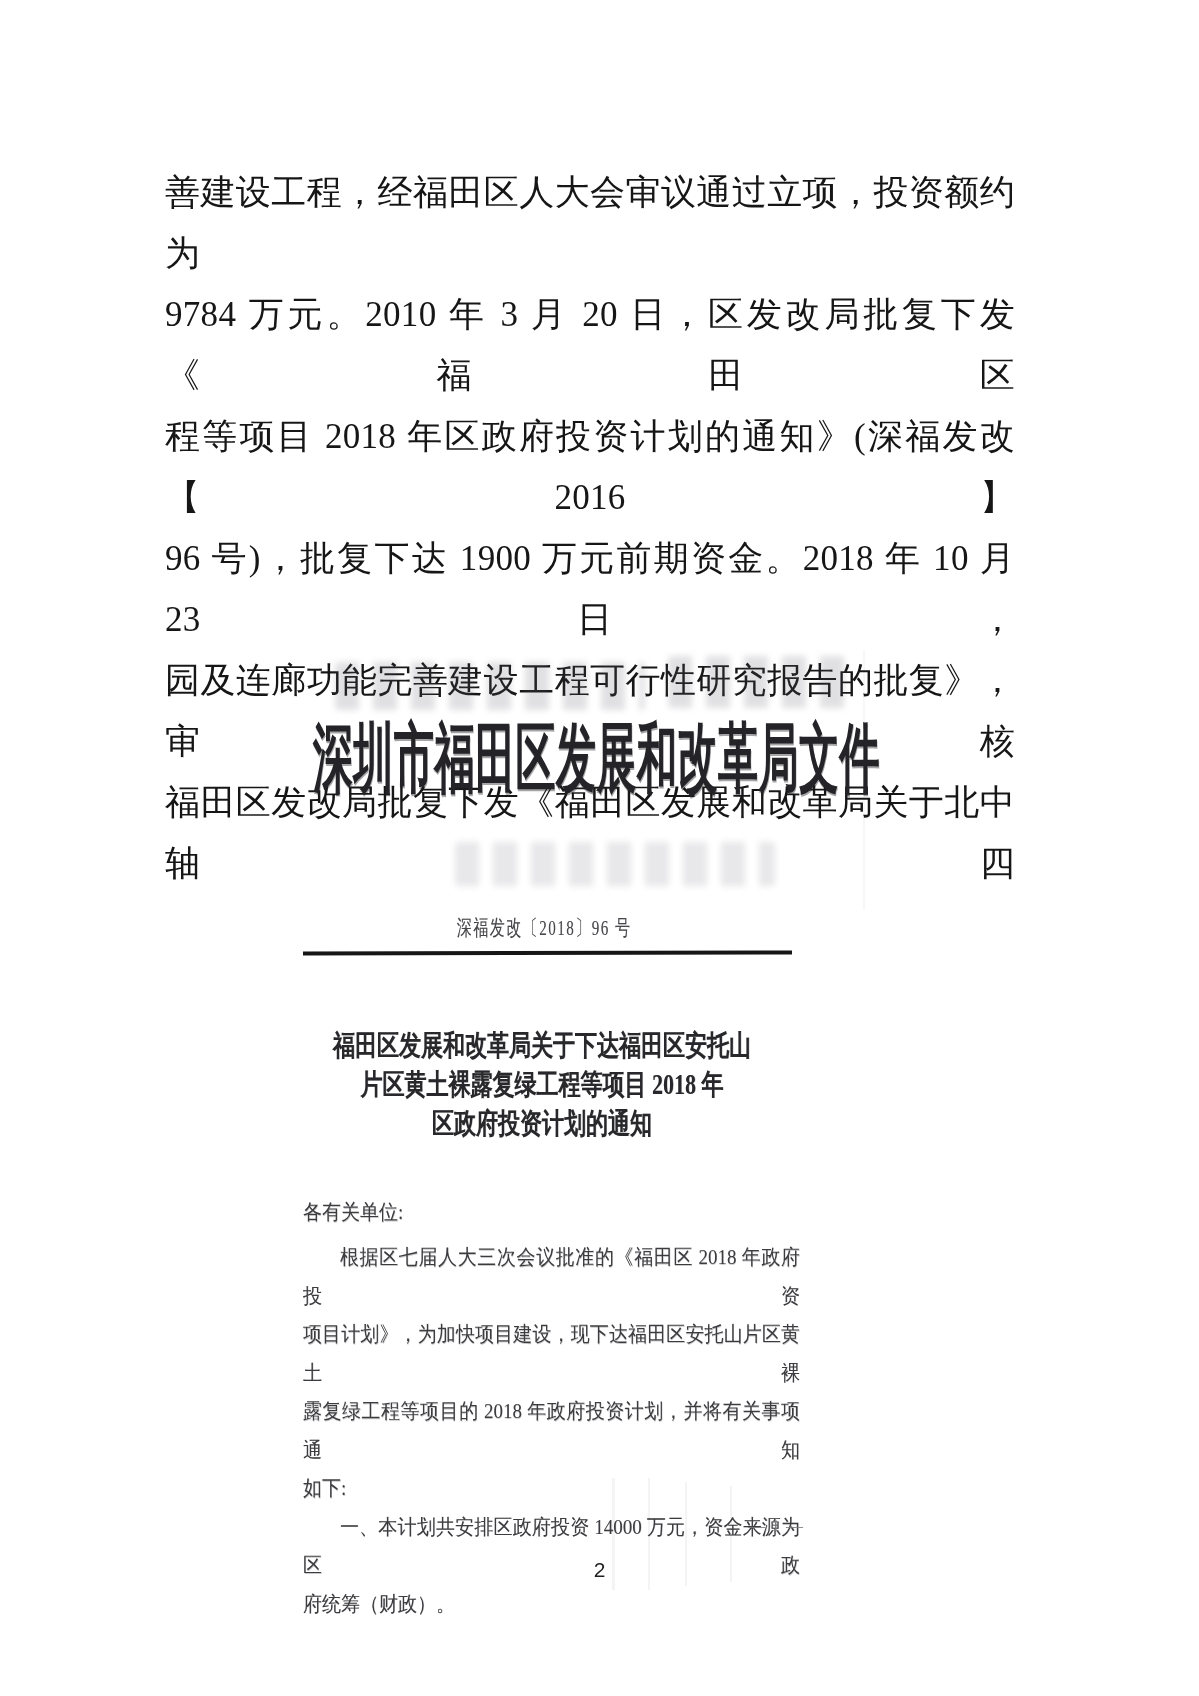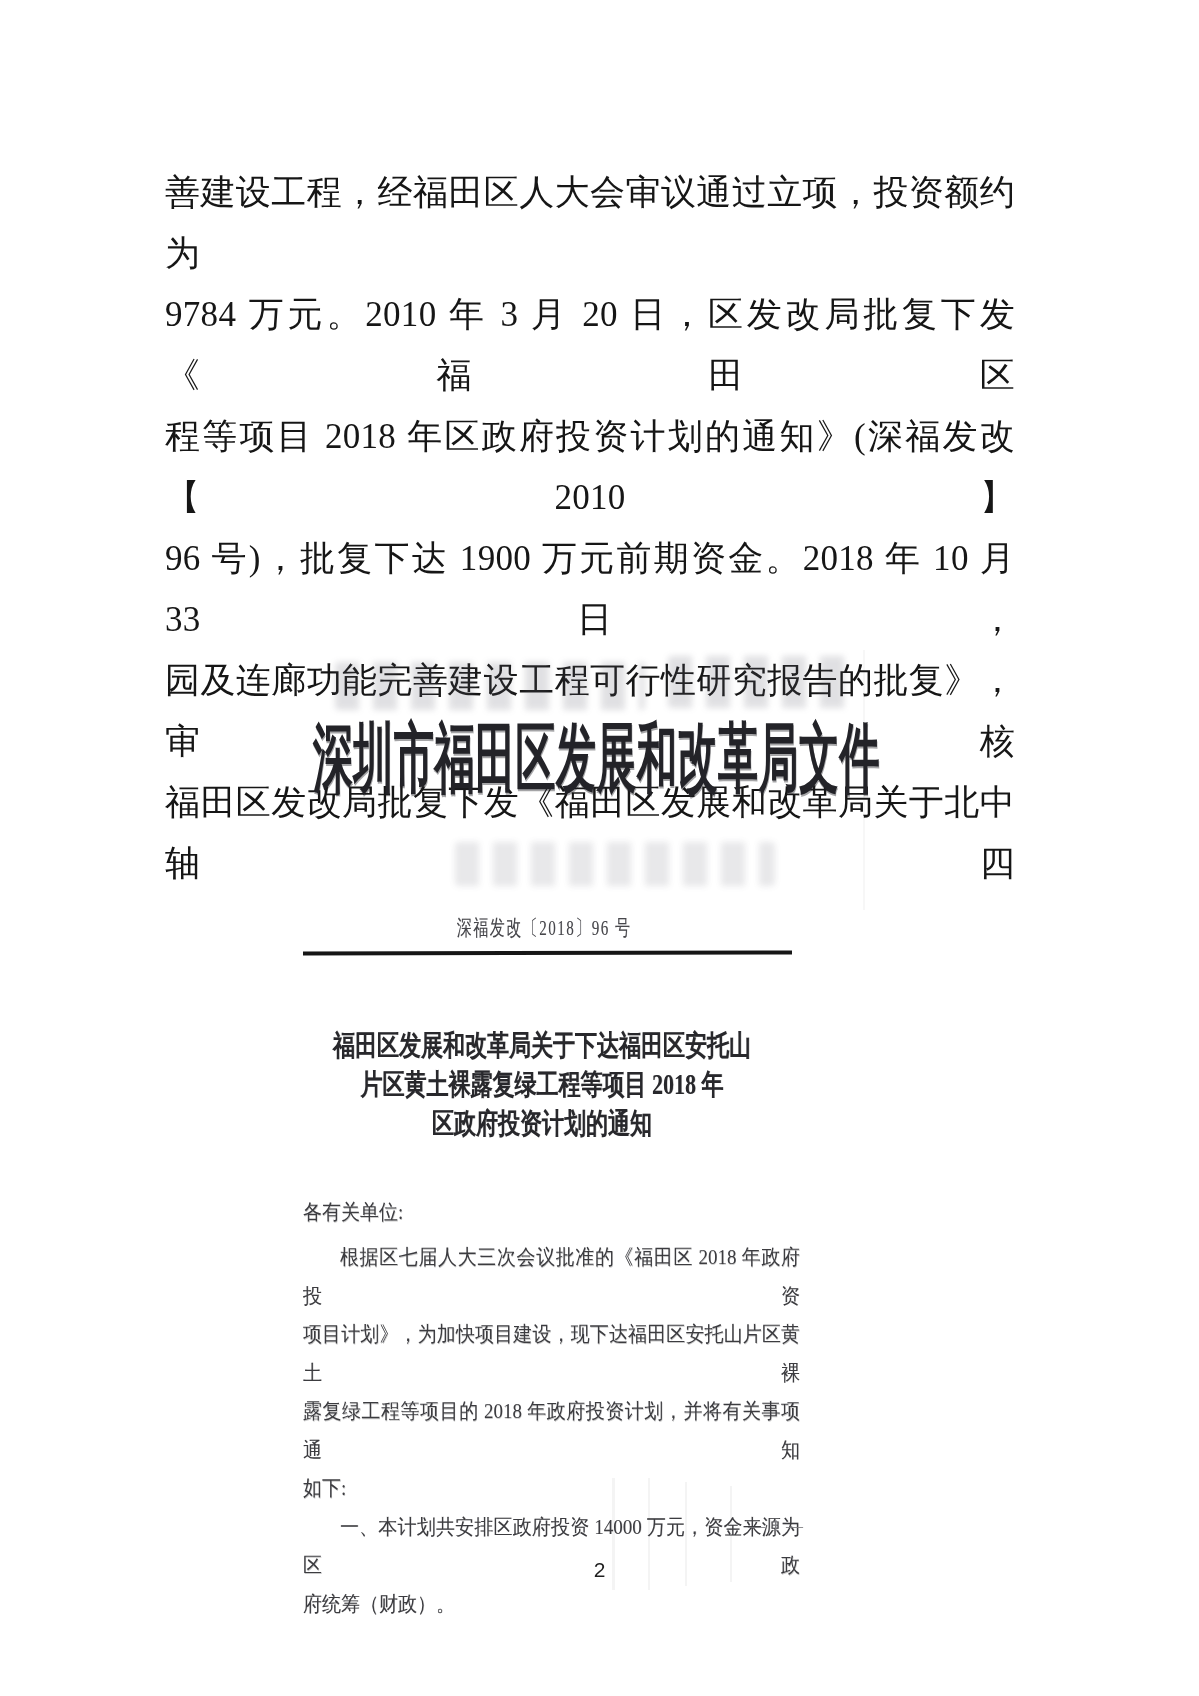--- a/index.html
+++ b/index.html
@@ -97,22 +97,22 @@
   #streak-5{left:863px;top:640px;width:2px;height:260px;background:rgba(40,40,40,0.04);}
 </style>
 </head>
 <body>
 
 <div id="page">
 
   <div id="intro">
     <div class="intro-line">善建设工程，经福田区人大会审议通过立项，投资额约为</div>
     <div class="intro-line">9784 万元。2010 年 3 月 20 日，区发改局批复下发《福田区</div>
-    <div class="intro-line">程等项目 2018 年区政府投资计划的通知》(深福发改【2010】</div>
-    <div class="intro-line">96 号)，批复下达 1900 万元前期资金。2018 年 10 月 33 日，</div>
+    <div class="intro-line">程等项目 2018 年区政府投资计划的通知》(深福发改【2016】</div>
+    <div class="intro-line">96 号)，批复下达 1900 万元前期资金。2018 年 10 月 23 日，</div>
     <div class="intro-line">园及连廊功能完善建设工程可行性研究报告的批复》，审核</div>
     <div class="intro-line">福田区发改局批复下发《福田区发展和改革局关于北中轴四</div>
   </div>
 
   <div class="ghost" id="ghost-a1"></div>
   <div class="ghost" id="ghost-a2"></div>
   <div class="ghost" id="ghost-b"></div>
 
   <div id="scan-header">深圳市福田区发展和改革局文件</div>
 

